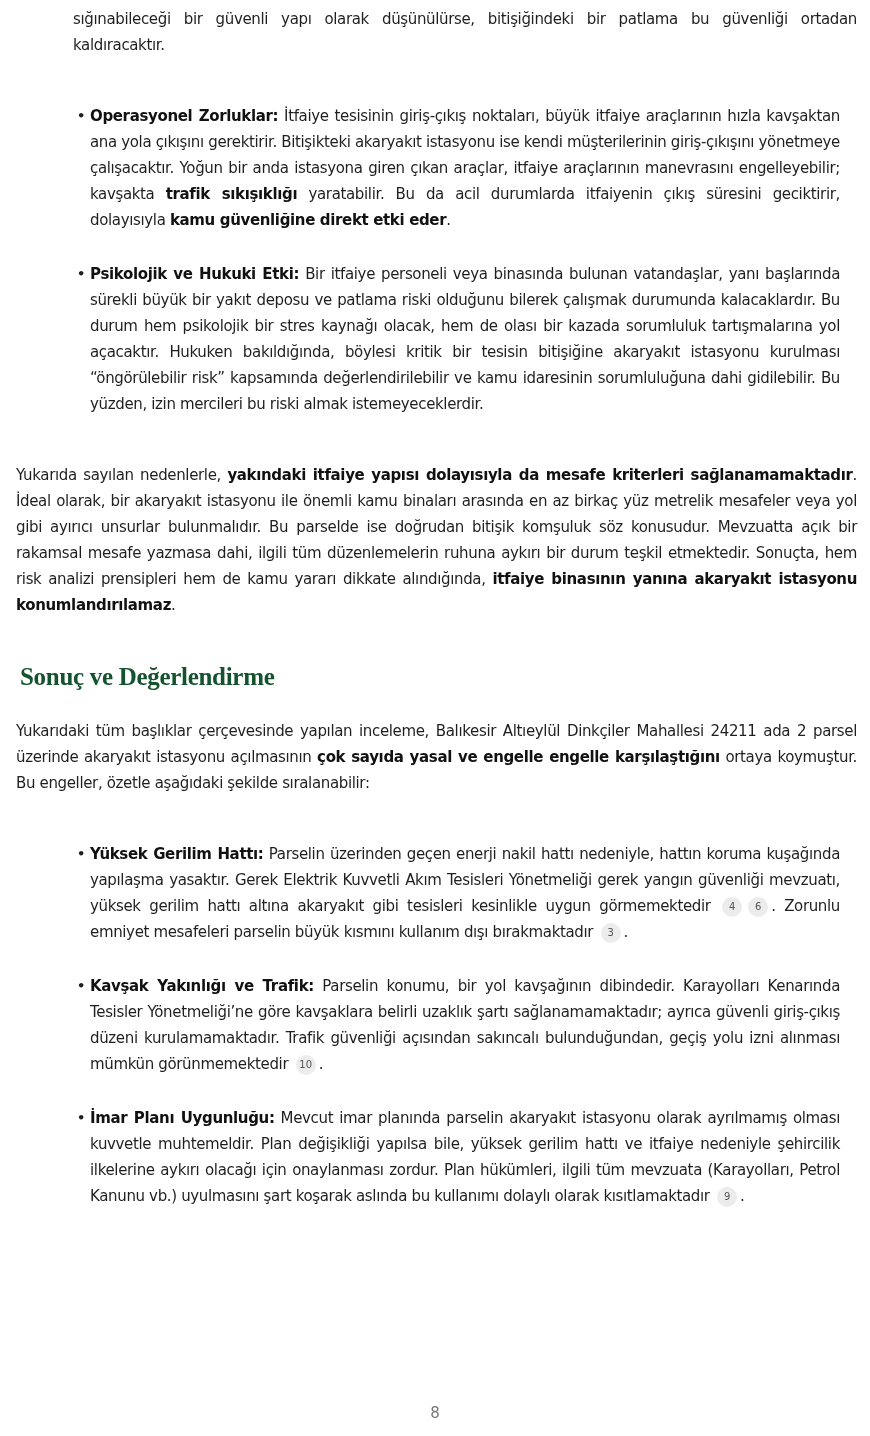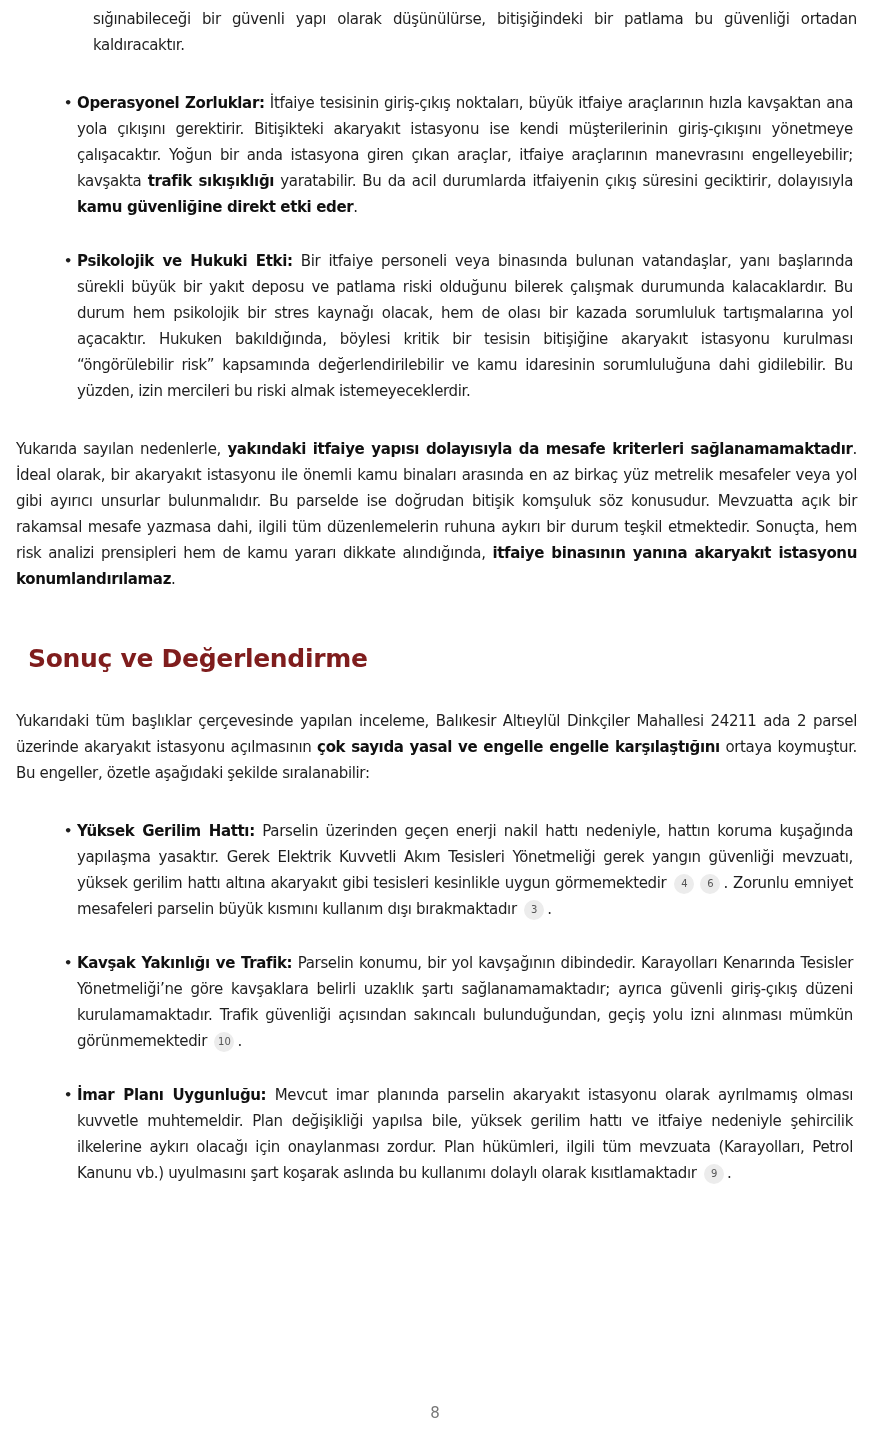--- a/index.html
+++ b/index.html
@@ -23,47 +23,48 @@
     }
     p, li {
       font-size: 15px;
       line-height: 26px;
       letter-spacing: -0.35px;
       text-align: justify;
       margin: 0;
     }
     b { font-weight: bold; color: #111; }
     .carry {
-      margin-left: 77px;
+      margin-left: 57px;
     }
     ul.bullets {
       list-style: none;
-      margin: 4px;
+      margin: 17px;
       padding: 0;
     }
     ul.bullets li {
       position: relative;
       padding-left: 57px;
     }
     ul.bullets li::before {
       content: "\2022";
       position: absolute;
       left: 44px;
       top: 0;
       font-weight: bold;
       font-size: 13px;
     }
     .gap-sm { height: 28px; }
     h2 {
       font-size: 25px;
       line-height: 34px;
       font-weight: bold;
-      margin: 12px;
-      color: #7f1d1d;
+      margin: 4px;
+      color: #14532d;
       letter-spacing: -0.3px;
+      font-family: Liberation Serif, serif;
     }
     .cite {
       display: inline-block;
       min-width: 20px;
       height: 20px;
       line-height: 20px;
       border-radius: 10px;
       background: #ececec;
       color: #555;
       font-size: 10px;

